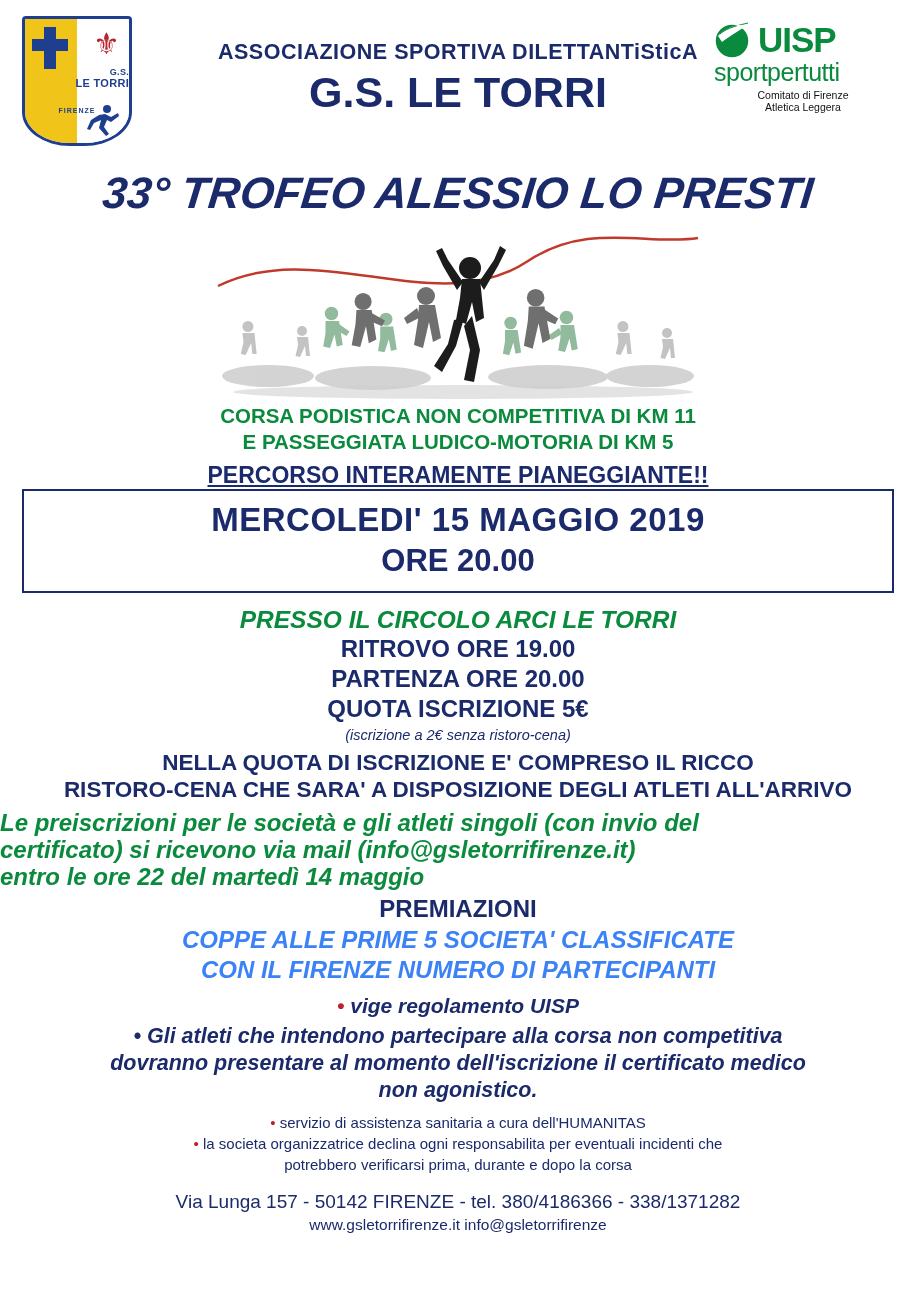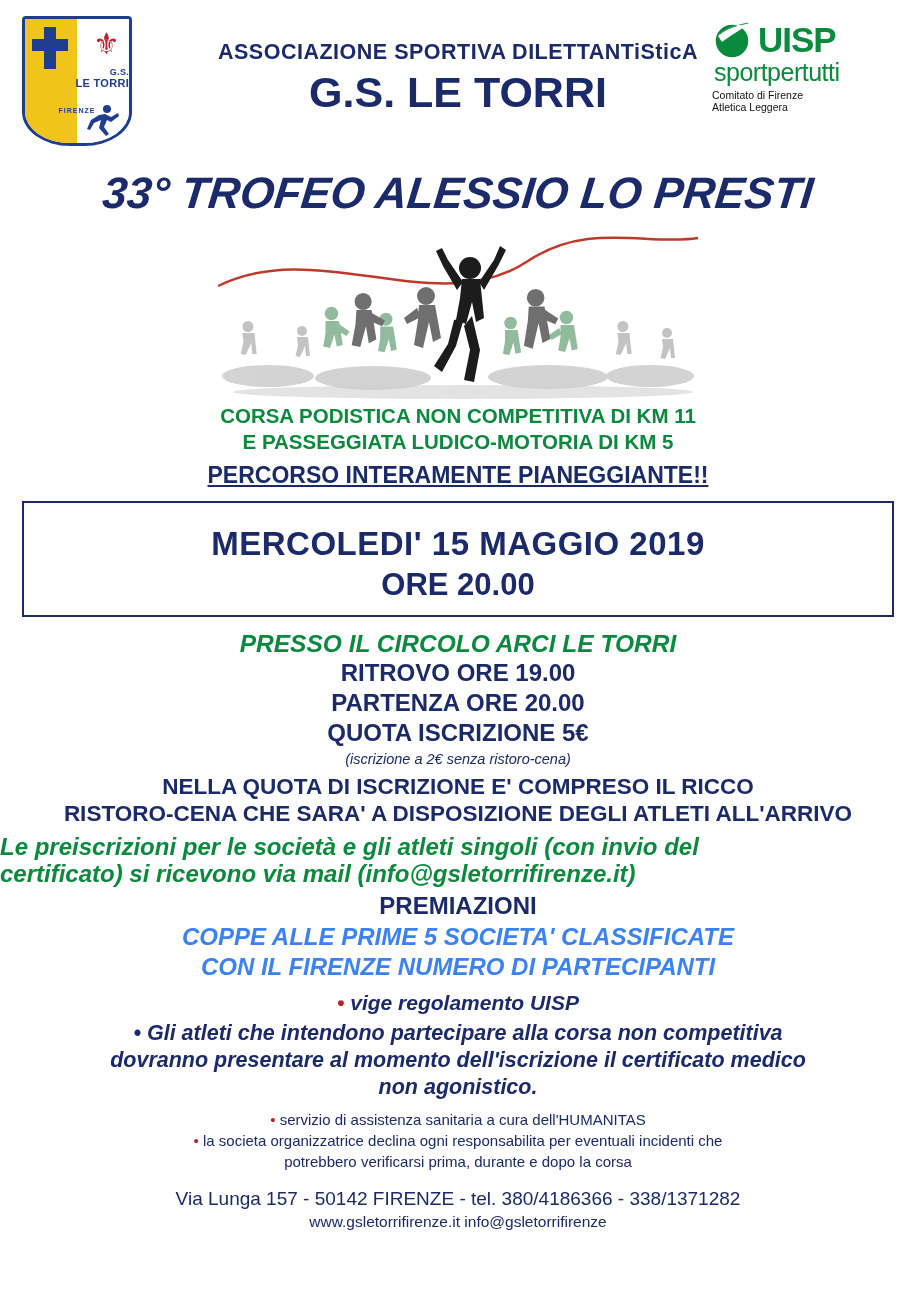--- a/index.html
+++ b/index.html
@@ -135,21 +135,21 @@
     color: #0a8a3c;
     letter-spacing: -0.5px;
     text-align: left;
     margin-top: -2px;
     margin-left: 2px;
   }
   .uisp-sub {
     font-size: 10.5px;
     color: #111;
     line-height: 12px;
-    text-align: left;
+    text-align: center;
     margin-top: 2px;
     margin-right: 4px;
   }
 
   .asd-line {
     text-align: center;
     font-size: 21.5px;
     font-weight: bold;
     color: #1b2a6b;
     letter-spacing: .5px;
@@ -196,23 +196,23 @@
     text-align: center;
     color: #1b2a6b;
     font-weight: bold;
     font-size: 23px;
     text-decoration: underline;
     margin-top: 7px;
   }
 
   
   .date-box {
-    margin: 12px 22px 0 22px;
+    margin: 0 22px 0 22px;
     border: 2px solid #1b2a6b;
-    padding: 22px 0 12px 0;
+    padding: 10px 0 12px 0;
     text-align: center;
   }
   .date-line1 {
     font-size: 33px;
     font-weight: bold;
     color: #1b2a6b;
     letter-spacing: .5px;
   }
   .date-line2 {
     font-size: 31px;
@@ -468,20 +468,21 @@
   <div class="paren">(iscrizione a 2€ senza ristoro-cena)</div>
 
   <div class="ricco">
     <div>NELLA QUOTA DI ISCRIZIONE E' COMPRESO IL RICCO</div>
     <div>RISTORO-CENA CHE SARA' A DISPOSIZIONE DEGLI ATLETI ALL'ARRIVO</div>
   </div>
 
   <div class="pre-green">
     <div>Le preiscrizioni per le società e gli atleti singoli (con invio del</div>
     <div>certificato) si ricevono via mail (info@gsletorrifirenze.it)</div>
+    <div>entro le ore 22 del martedì 14 maggio</div>
   </div>
 
   <div class="premiazioni">PREMIAZIONI</div>
   <div class="coppe">
     <div>COPPE ALLE PRIME 5 SOCIETA' CLASSIFICATE</div>
     <div>CON IL FIRENZE NUMERO DI PARTECIPANTI</div>
   </div>
 
   <div class="bullet-blue">
     <span class="dot">•</span>

